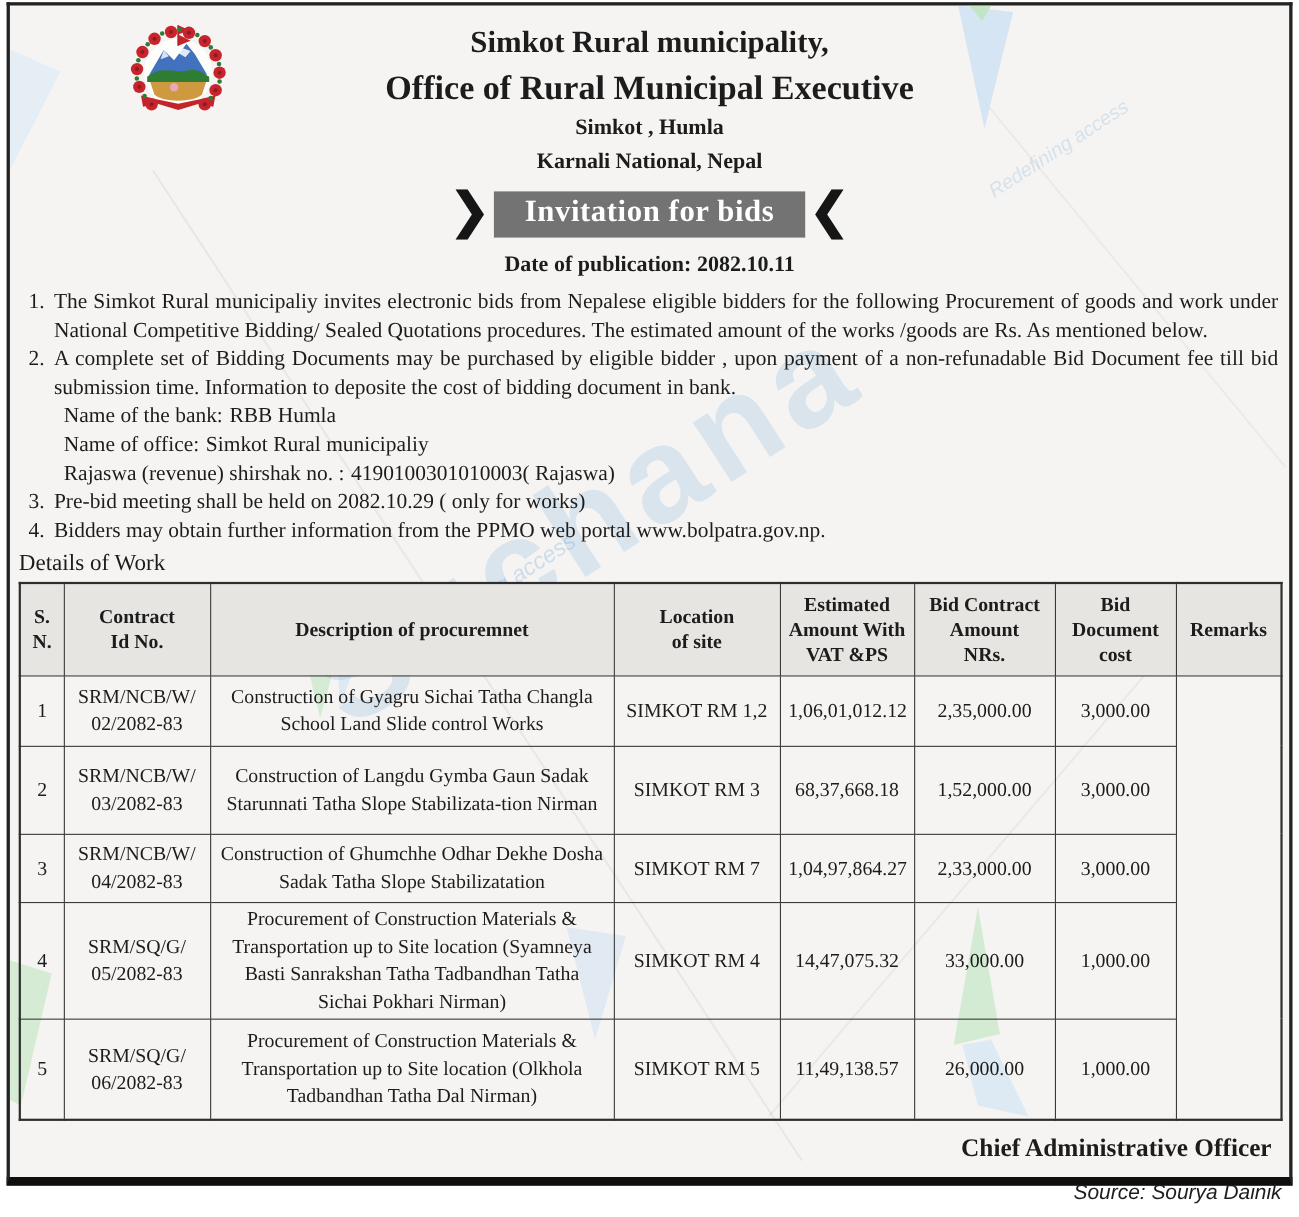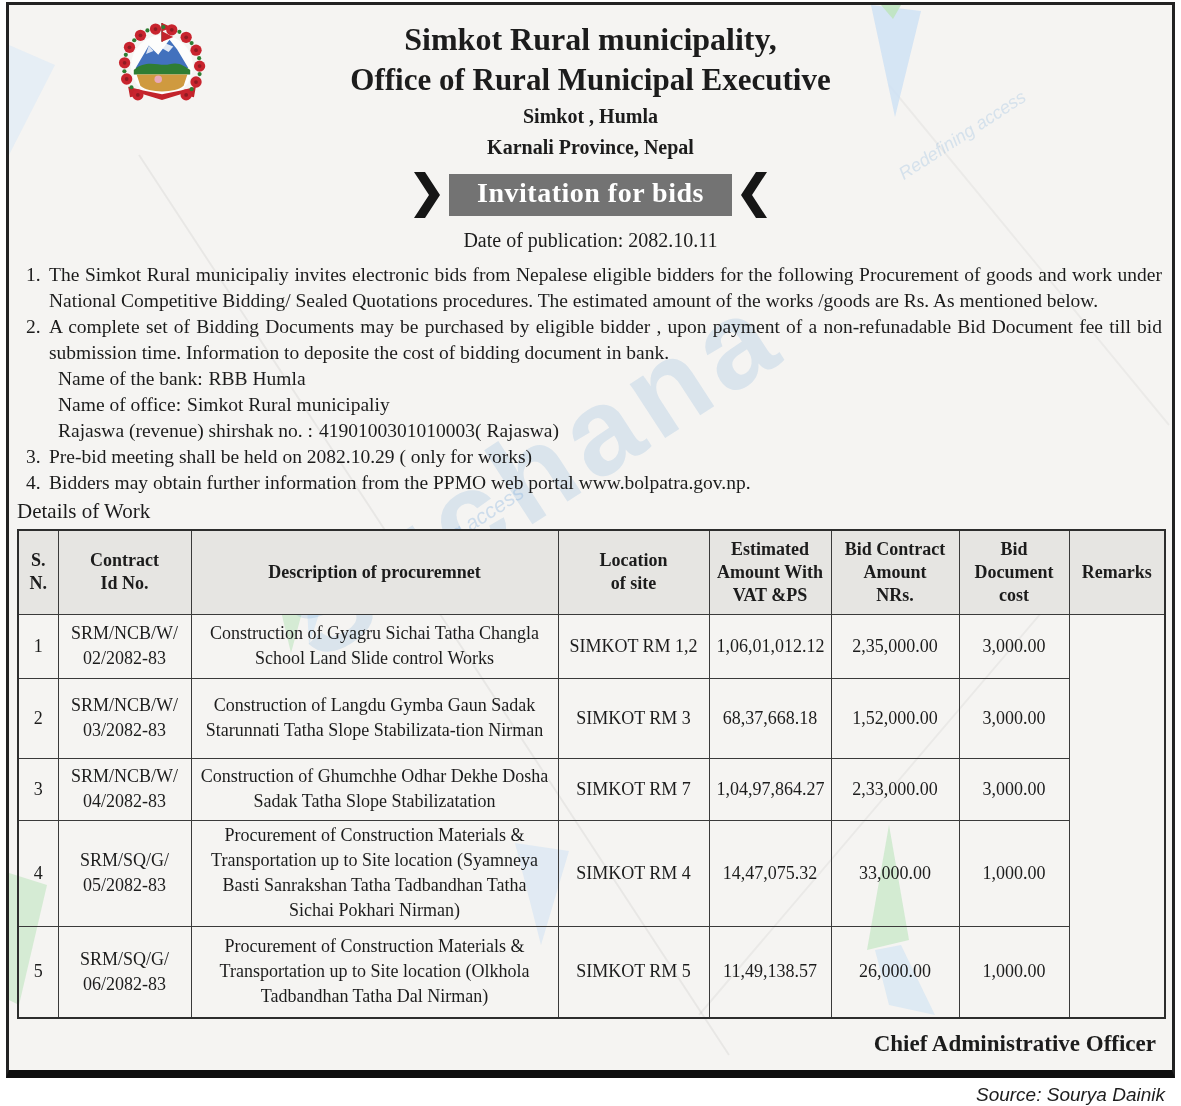--- a/index.html
+++ b/index.html
@@ -27,29 +27,29 @@
   }
   .wm-tagline2 {
     left:880px; top:120px; font-size:18px; font-style:italic;
     color:rgba(120,170,220,0.25); transform:rotate(-33deg); font-family:"Liberation Sans",sans-serif;
   }
   .wm-svg { left:0; top:0; }
 
   
   .hdr { position:relative; text-align:center; }
   .emblem { position:absolute; left:98px; top:4px; }
-  .t1 { font-size:32px; font-weight:bold; line-height:40px; padding-top:6px; }
+  .t1 { font-size:28px; font-weight:bold; line-height:40px; padding-top:6px; }
   .t2 { font-size:31px; font-weight:bold; line-height:42px; }
   .sub { font-size:20px; font-weight:bold; line-height:31px; }
   .ribbon { display:flex; align-items:center; justify-content:center; gap:9px; margin-top:9px; }
   .ribbon-box {
     background:#737373; color:#fff; font-size:28px; font-weight:bold;
     padding:3px 28px 7px 28px; letter-spacing:0.5px;
   }
-  .pubdate { font-size:20px; font-weight:normal; line-height:27px; margin-top:9px; }
+  .pubdate { font-size:20px; font-weight:bold; line-height:27px; margin-top:9px; }
 
   
   .nlist { margin-top:8px; font-size:19.5px; line-height:26px; }
   .li { display:flex; }
   .num { flex:none; width:32px; padding-left:9px; }
   .itext { flex:1; text-align:justify; padding-right:2px; }
   .subline { margin-left:41px; }
   .b { font-weight:normal; margin-right:6px; }
 
   .details-title { font-weight:normal; font-size:21px; line-height:27px; margin-top:2px; }
@@ -74,21 +74,21 @@
   .work-table tbody tr:nth-child(2) td { height:80px; }
   .work-table tbody tr:nth-child(3) td { height:62px; }
   .work-table tbody tr:nth-child(4) td { height:106px; }
   .work-table tbody tr:nth-child(5) td { height:92px; }
   col.w-sn{width:40px} col.w-cid{width:133px} col.w-desc{width:367px} col.w-loc{width:151px}
   col.w-amt{width:122px} col.w-sec{width:128px} col.w-doc{width:110px} col.w-rem{width:96px}
 
   .signatory { text-align:right; font-size:23px; font-weight:bold; padding:12px 8px 0 0; }
 
   .source-row {
-    position:absolute; right:16px; bottom:0; z-index:2;
+    position:absolute; right:16px; bottom:10px; z-index:2;
     font-family:"Liberation Sans","DejaVu Sans",sans-serif; font-style:italic;
     font-size:19px; color:#1d1d1d;
   }
 </style>
 </head>
 <body>
 
 <div class="page">
   <div class="sheet">
 
@@ -163,21 +163,21 @@
               <circle cx="27.1" cy="19.2" r="2"></circle>
               <circle cx="15.4" cy="32" r="2"></circle>
             <circle cx="10.2" cy="48.5" r="2"></circle>
               <circle cx="12.4" cy="65.7" r="2"></circle>
               <circle cx="24.3" cy="82.6" r="2"></circle>
           </g>
         </svg>
         <div class="t1">Simkot Rural municipality,</div>
         <div class="t2">Office of Rural Municipal Executive</div>
         <div class="sub">Simkot , Humla</div>
-        <div class="sub">Karnali Province, Nepal</div>
+        <div class="sub">Karnali National, Nepal</div>
         <div class="ribbon">
           <svg width="26" height="46" viewBox="0 0 26 46">
               <path d="M0,0 L11,0 L26,23 L11,46 L0,46 L15,23 Z" fill="#161616"></path>
             </svg>
           <div class="ribbon-box">Invitation for bids</div>
           <svg width="26" height="46" viewBox="0 0 26 46" style="transform:scaleX(-1)">
               <path d="M0,0 L11,0 L26,23 L11,46 L0,46 L15,23 Z" fill="#161616"></path>
             </svg>
         </div>
         <div class="pubdate">Date of publication: 2082.10.11</div>

